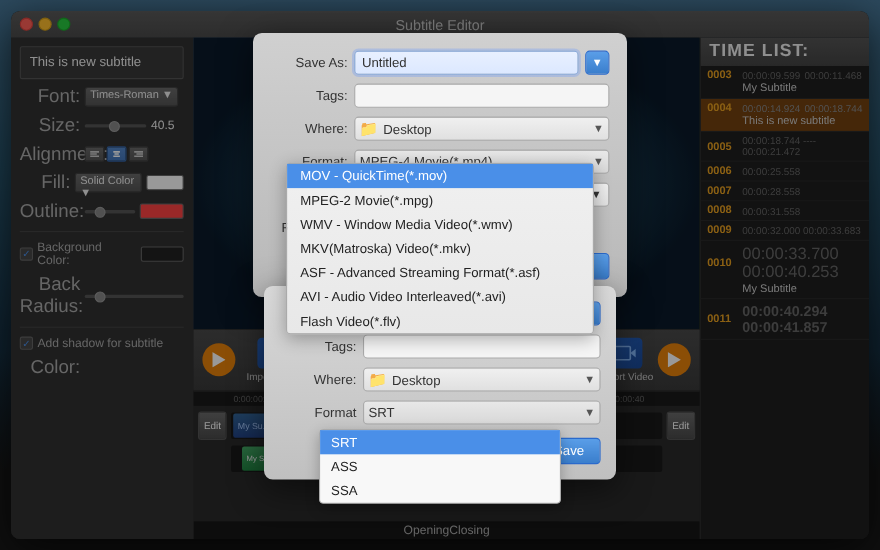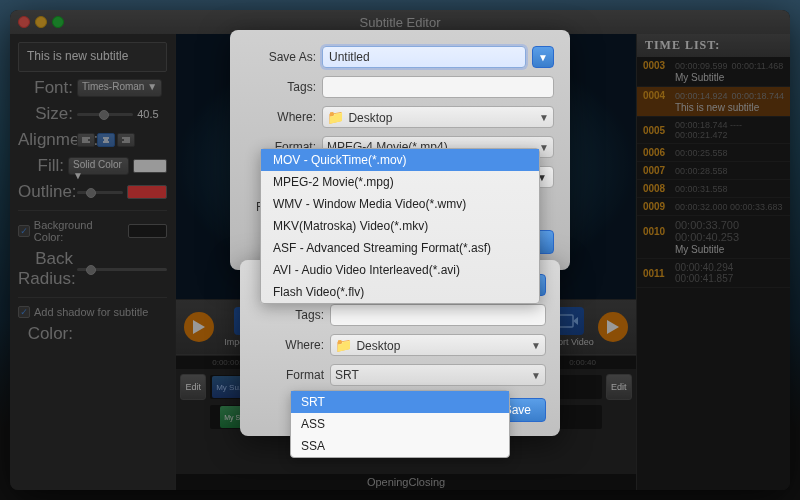--- a/index.html
+++ b/index.html
@@ -218,24 +218,23 @@
       width: 195px;
       background: rgba(30, 30, 30, 0.95);
       border-left: 1px solid #333;
       display: flex;
       flex-direction: column;
     }
     .time-list-header {
       background: linear-gradient(180deg, #555, #444);
       padding: 4px 8px;
       color: #eee;
-      font-size: 12px;
+      font-size: 16px;
       font-weight: bold;
       letter-spacing: 1px;
-      font-family: Liberation Serif, serif;
     }
     .time-entries {
       flex: 1;
       overflow: hidden;
       font-size: 10px;
     }
     .time-entry {
       padding: 3px 6px;
       border-bottom: 1px solid #2a2a2a;
       cursor: pointer;
@@ -841,21 +840,21 @@
           <svg width="12" height="14">
               <polygon points="12,7 0,0 0,14" fill="white"></polygon>
             </svg>
         </div>
       </div>
 
       <div class="timeline">
 
         <div class="tl-timebar">
           <span class="tl-time-label" style="left:36px;">0:00:00:00</span>
-          <span class="tl-time-label" style="right:40px;">0:00:40</span>
+          <span class="tl-time-label" style="right:50px;">0:00:40</span>
         </div>
 
         <div class="timeline-tracks">
           <div class="timeline-row">
             <div class="tl-left-btn">
               <span style="font-size:9px;">Edit</span>
             </div>
             <div class="tl-track">
 
               <div class="tl-clip" style="width:60px;background:linear-gradient(180deg,#336699,#224488);margin-left:2px;">
@@ -948,28 +947,28 @@
         </div>
         <div class="time-entry">
           <div class="time-entry-header">
             <span class="time-entry-num">0009</span>
             <span style="color:#666;font-size:9px;">00:00:32.000 00:00:33.683</span>
           </div>
         </div>
         <div class="time-entry">
           <div class="time-entry-header">
             <span class="time-entry-num">0010</span>
-            <span style="color:#666;font-size:11px;">00:00:33.700 00:00:40.253</span>
+            <span style="color:#666;font-size:15px;">00:00:33.700 00:00:40.253</span>
           </div>
           <div class="time-entry-text">My Subtitle</div>
         </div>
         <div class="time-entry">
           <div class="time-entry-header">
             <span class="time-entry-num">0011</span>
-            <span style="color:#666;font-size:10px;">00:00:40.294 00:00:41.857</span>
+            <span style="color:#666;font-size:13px;font-weight:bold;">00:00:40.294 00:00:41.857</span>
           </div>
         </div>
       </div>
     </div>
   </div>
 </div>
 
 <div class="dialog-overlay">
 
   <div class="save-dialog">

